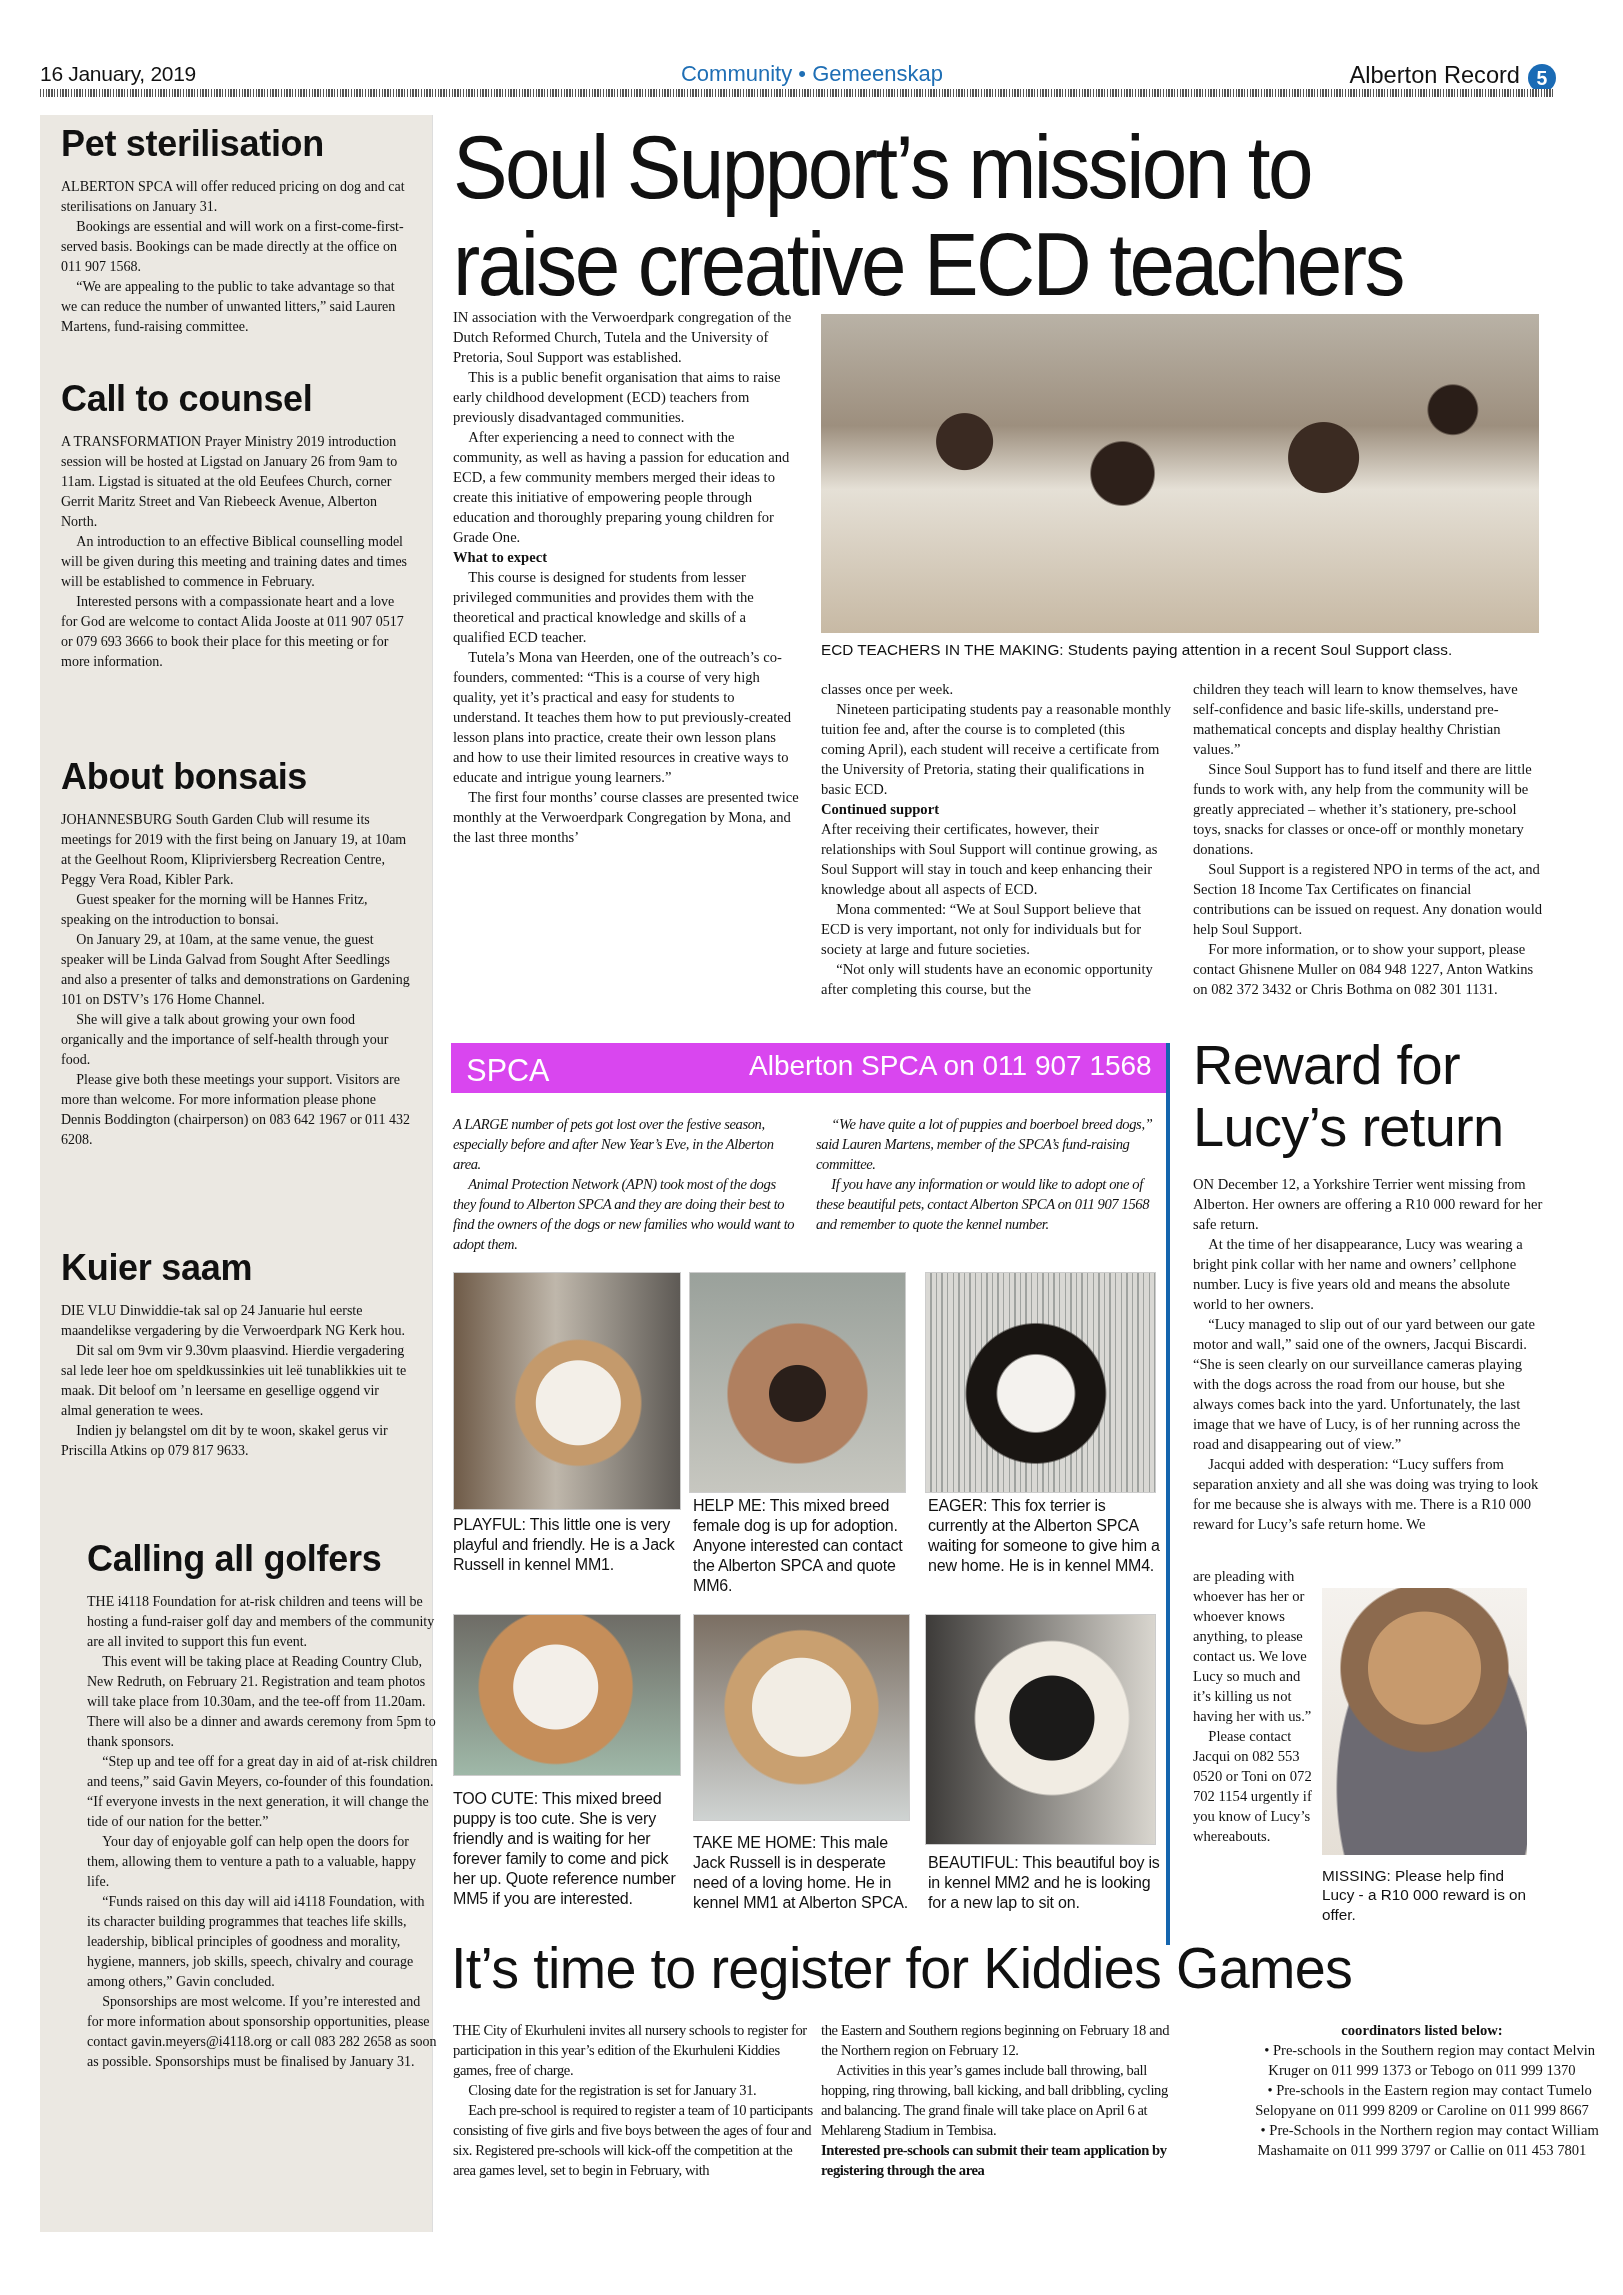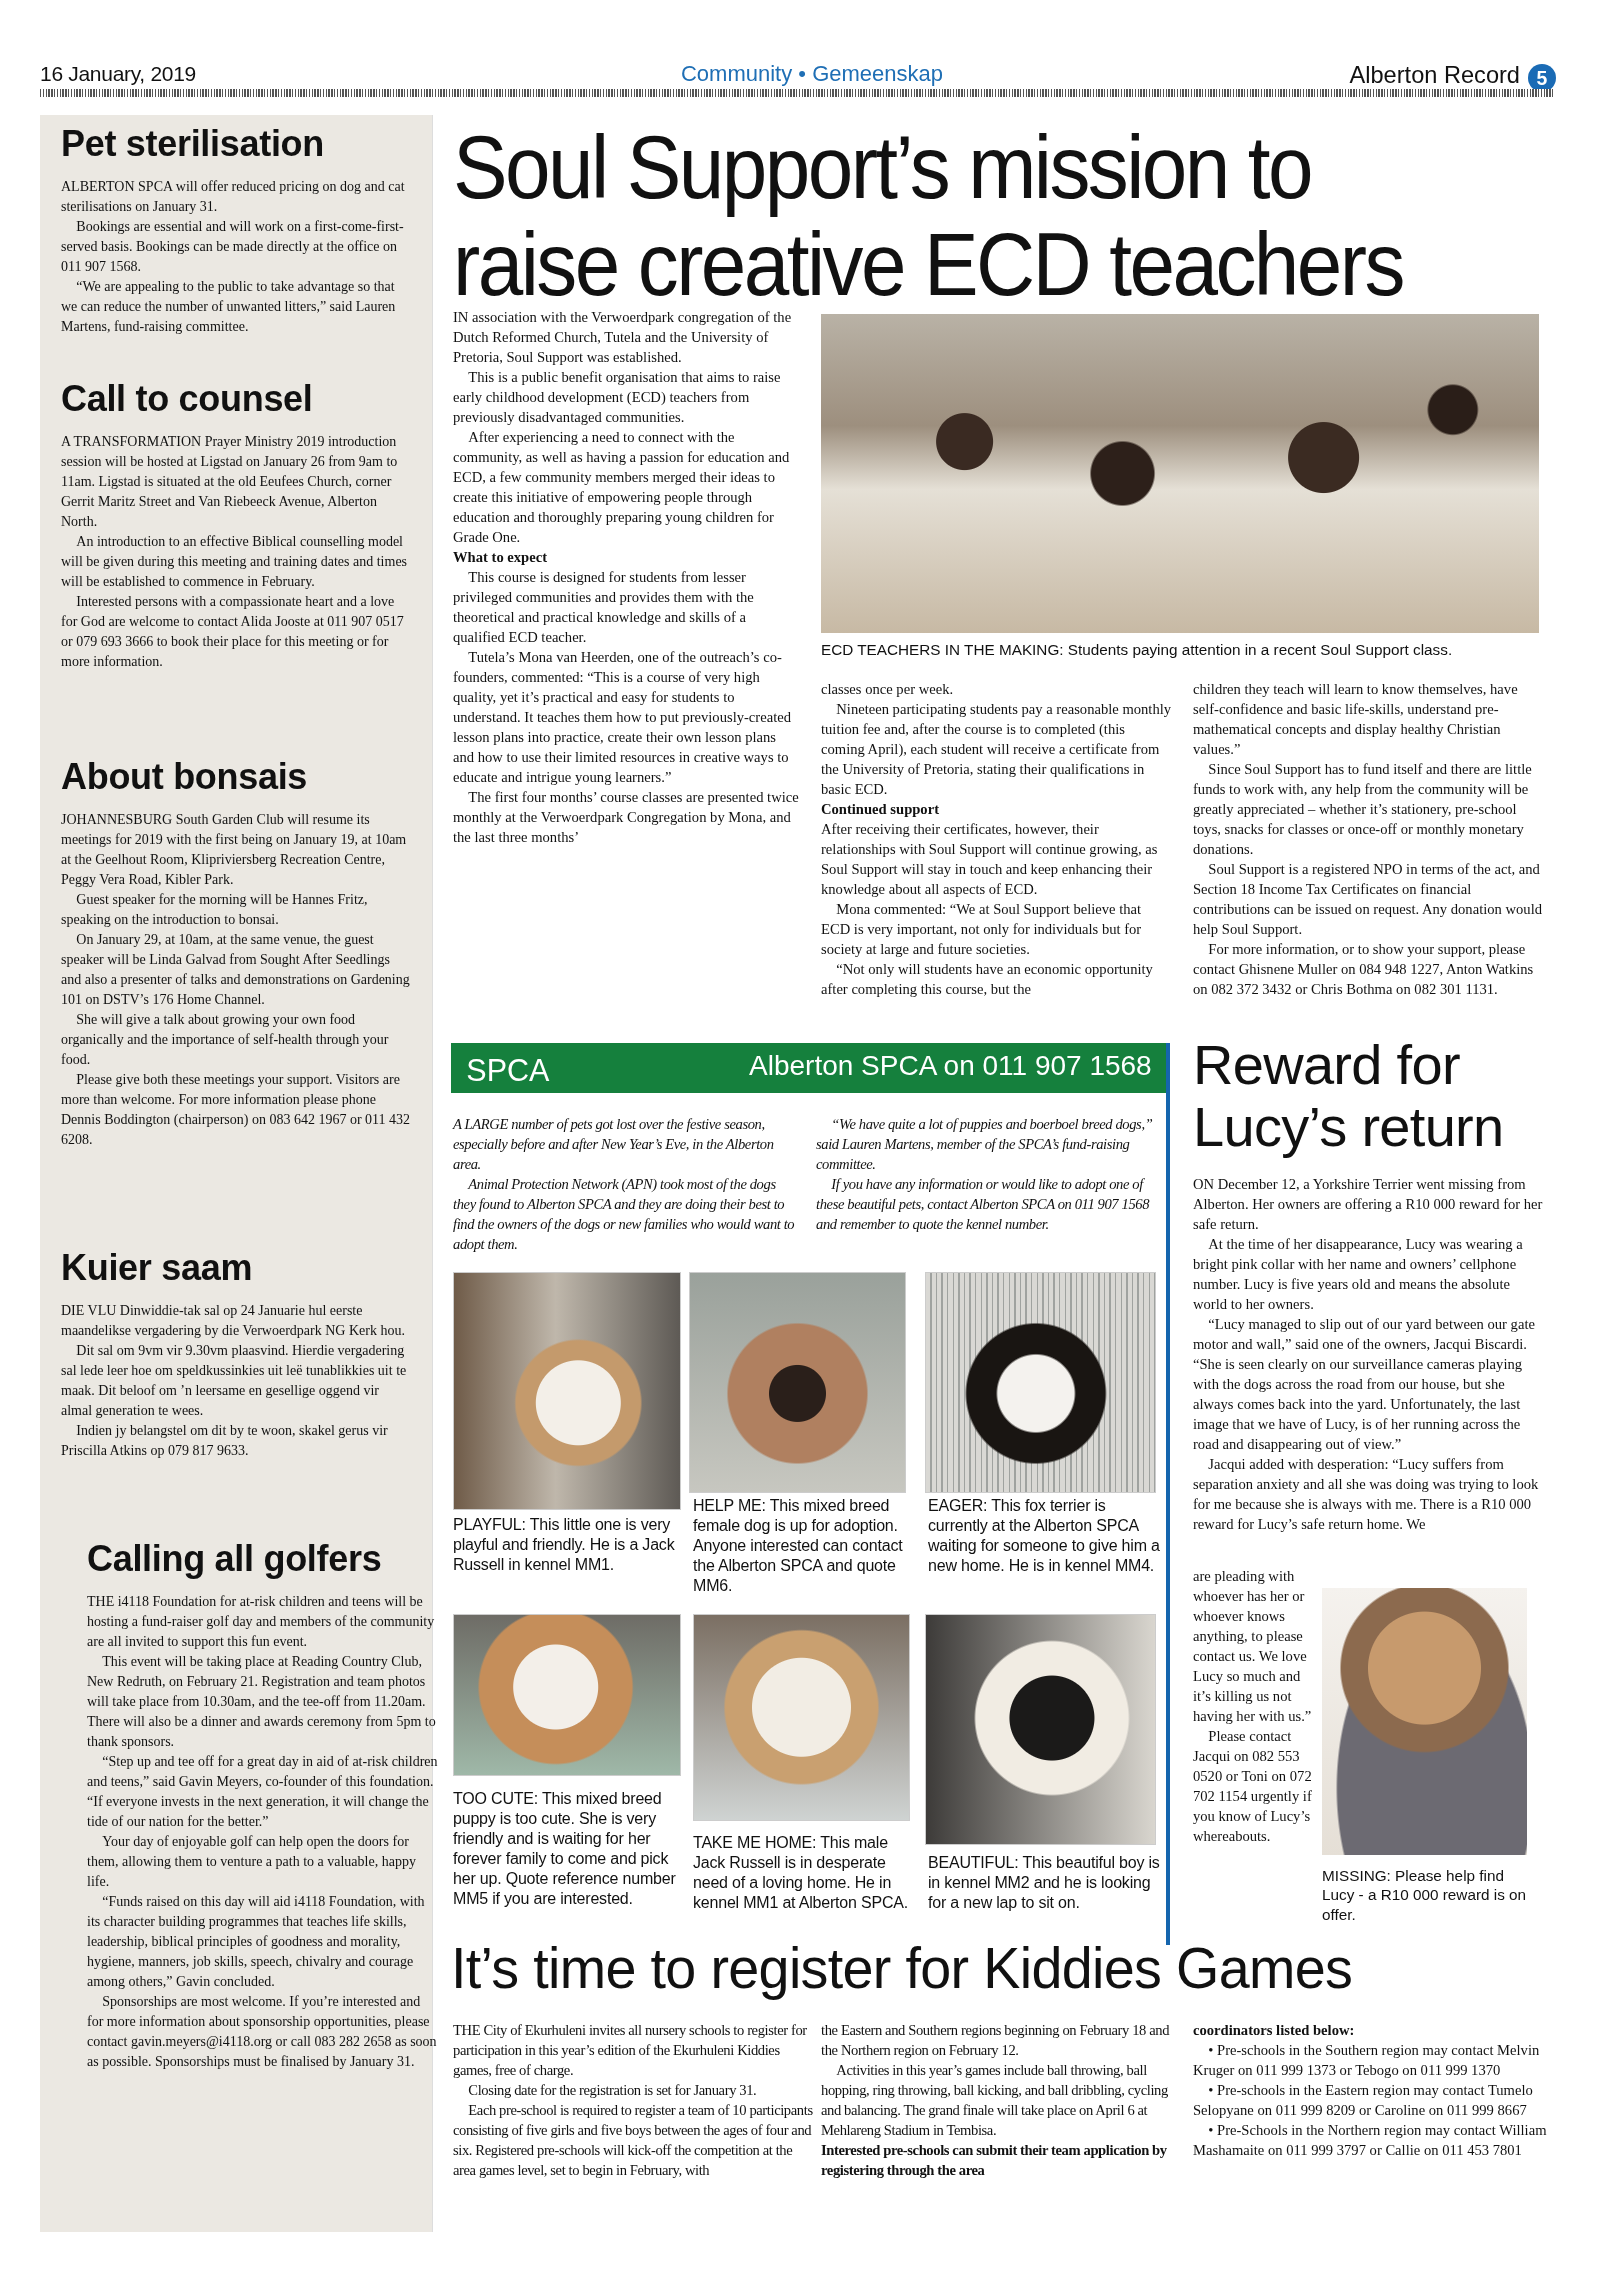--- a/index.html
+++ b/index.html
@@ -33,21 +33,21 @@
   .photo { background:linear-gradient(135deg,#8a7a6a,#d8d2c8 40%,#6c5a4a 60%,#c9c2b4); overflow:hidden; }
   .photo-class { background:
       radial-gradient(circle at 20% 40%, #3a2a22 0 28px, transparent 29px),
       radial-gradient(circle at 42% 50%, #2d201a 0 31px, transparent 33px),
       radial-gradient(circle at 70% 45%, #3b2b22 0 35px, transparent 36px),
       radial-gradient(circle at 88% 30%, #2a1e18 0 24px, transparent 26px),
       linear-gradient(180deg,#b9b2a6 0%, #9d8f7e 35%, #e5e0d6 55%, #c7b9a4 100%); }
   .caption-sans { font-family:"Liberation Sans", sans-serif; font-size:15.3px; line-height:19.4px; }
 
   
-  .spca-bar { left:451px; top:1043px; width:716px; height:50px; background:#15803d; color:#fff; }
+  .spca-bar { left:451px; top:1043px; width:716px; height:50px; background:#d946ef; color:#fff; }
   .spca-left { left:15.3px; top:9.7px; font-family:"Liberation Sans", sans-serif; font-size:30.5px; }
   .spca-right { right:15.3px; top:7px; font-family:"Liberation Sans", sans-serif; font-size:28px; }
   .spca-border { left:1166px; top:1043px; width:3.5px; height:902px; background:#1565ae; }
   .spca-text p { margin:0; font-size:14.6px; line-height:20px; text-indent:15.3px; letter-spacing:-0.4px;font-style:italic; }
   .spca-text p.first { text-indent:0; }
   .dog-cap { font-family:"Liberation Sans", sans-serif; font-size:16px; line-height:20px; letter-spacing:-0.2px; }
   .dogpic { border:0.7px solid #ccc; }
   .dog1 { background:radial-gradient(circle at 55% 55%, #f3efe8 0 42px, #c49a6c 43px 62px, transparent 64px), linear-gradient(90deg,#6f5b48,#bfb7ab 45%,#5e5a55); }
   .dog2 { background:radial-gradient(circle at 50% 55%, #2a1f1a 0 28px, #b08060 29px 69px, transparent 71px), linear-gradient(180deg,#9aa19b,#c7c7c0); }
   .dog3 { background:radial-gradient(circle at 48% 55%, #f4f2ee 0 38px, #191512 40px 69px, transparent 71px), repeating-linear-gradient(90deg,#d9d8d4 0 4.2px,#9fa29f 4.2px 5.6px); }
@@ -214,19 +214,19 @@
 <div class="abs kid-col" style="left:453px; top:2020px; width:361px;">
   <p class="first">THE City of Ekurhuleni invites all nursery schools to register for participation in this year’s edition of the Ekurhuleni Kiddies games, free of charge.</p>
   <p>Closing date for the registration is set for January 31.</p>
   <p>Each pre-school is required to register a team of 10 participants consisting of five girls and five boys between the ages of four and six. Registered pre-schools will kick-off the competition at the area games level, set to begin in February, with</p>
 </div>
 <div class="abs kid-col" style="left:821px; top:2020px; width:357px;">
   <p class="first">the Eastern and Southern regions beginning on February 18 and the Northern region on February 12.</p>
   <p>Activities in this year’s games include ball throwing, ball hopping, ring throwing, ball kicking, and ball dribbling, cycling and balancing. The grand finale will take place on April 6 at Mehlareng Stadium in Tembisa.</p>
   <p class="bold">Interested pre-schools can submit their team application by registering through the area</p>
 </div>
-<div class="abs kid-col3" style="left:1193px; top:2020px; width:354px;">
+<div class="abs kid-col3" style="left:1245px; top:2020px; width:354px;text-align:center;">
   <p class="bold">coordinators listed below:</p>
   <p class="bullet">• Pre-schools in the Southern region may contact Melvin Kruger on 011 999 1373 or Tebogo on 011 999 1370</p>
   <p class="bullet">• Pre-schools in the Eastern region may contact Tumelo Selopyane on 011 999 8209 or Caroline on 011 999 8667</p>
   <p class="bullet">• Pre-Schools in the Northern region may contact William Mashamaite on 011 999 3797 or Callie on 011 453 7801</p>
 </div>
 
 
 </body></html>

